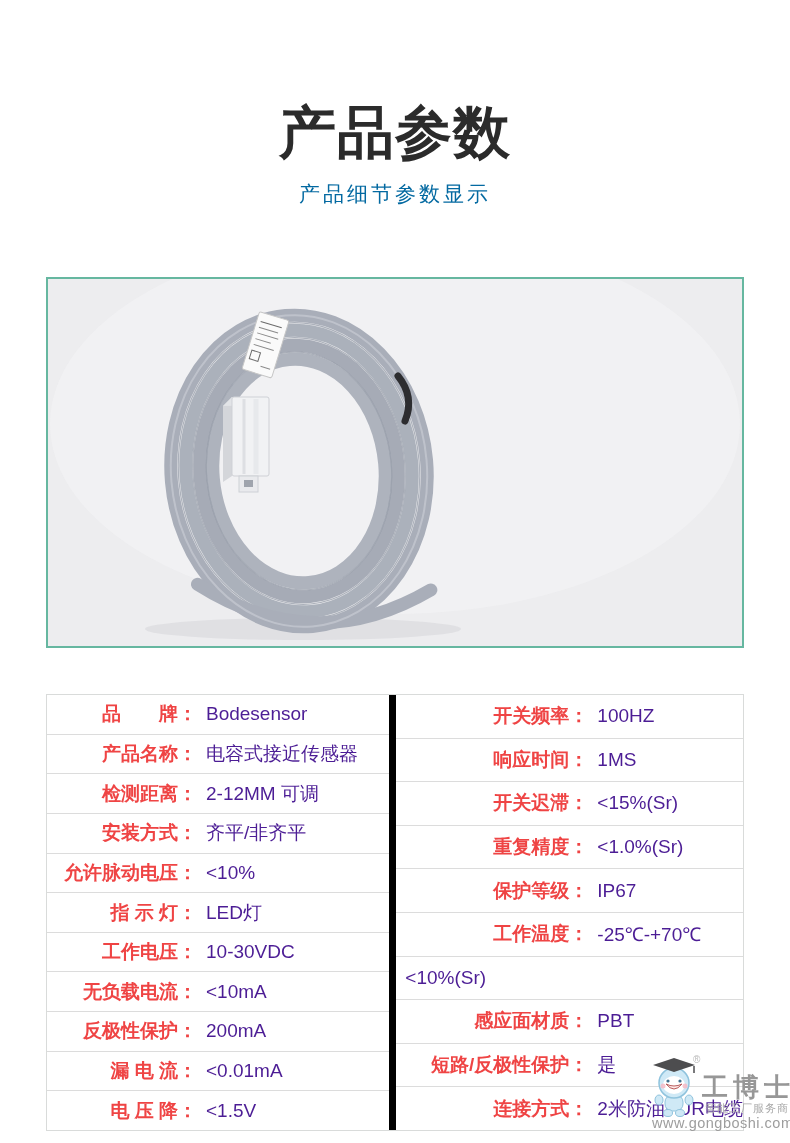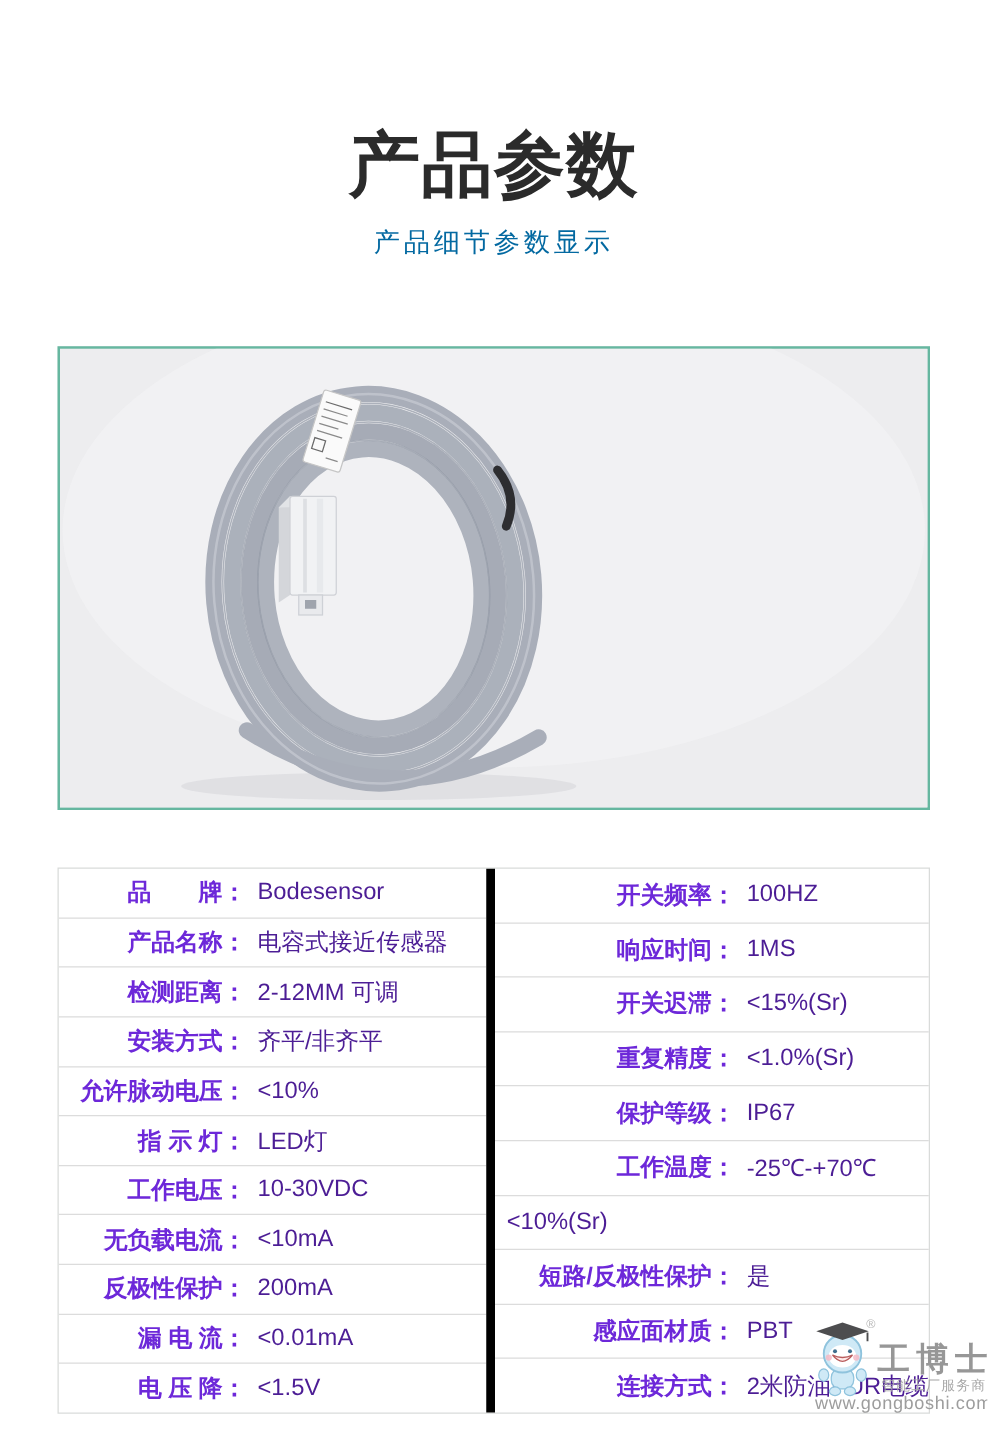--- a/index.html
+++ b/index.html
@@ -12,21 +12,21 @@
             font-size:21px;color:#0369a1;letter-spacing:3px;}
   .photo-box{position:absolute;left:46px;top:277px;width:698px;height:371px;
              border:2px solid #66b7a0;background:#ededef;box-sizing:border-box;}
   .photo-box svg{display:block;width:100%;height:100%;}
   .spec-table{position:absolute;left:46px;top:694px;width:698px;height:437px;
               border:1px solid #d9dbda;box-sizing:border-box;display:flex;background:#fff;}
   .half{width:50%;display:flex;flex-direction:column;}
   .half.right{border-left:7px solid #000000;}
   .row{flex:1;display:flex;align-items:center;border-top:1px solid #dcdcdc;font-size:19px;}
   .half .row:first-child{border-top:none;}
-  .lbl{display:inline-block;width:150px;text-align:right;font-weight:700;color:#6d28d9;white-space:pre;}
+  .lbl{display:inline-block;width:150px;text-align:right;font-weight:700;color:#ef4444;white-space:pre;}
   .half.right .lbl{width:192px;}
   .val{padding-left:9px;color:#4c1d95;white-space:pre;}
   .watermark{position:absolute;left:628px;top:1048px;width:162px;height:92px;}
   .wm-reg{position:absolute;left:65px;top:6px;font-size:10px;color:#b8b8b8;}
   .wm-brand{position:absolute;left:74px;top:22px;font-size:26px;font-weight:700;letter-spacing:5px;
             color:#979797;font-family:"DejaVu Serif",serif;white-space:nowrap;}
   .wm-tag{position:absolute;left:77px;top:53px;font-size:11px;letter-spacing:1px;color:#a8a8a8;white-space:nowrap;}
   .wm-url{position:absolute;left:24px;top:67px;font-size:14.5px;letter-spacing:0.5px;color:#9d9d9d;white-space:nowrap;}
   .wm-mascot{position:absolute;left:22px;top:8px;}
 </style>
@@ -148,26 +148,26 @@
           <span class="val">IP67</span>
         </div>
         <div class="row">
           <span class="lbl">工作温度：</span>
           <span class="val">-25℃-+70℃</span>
         </div>
         <div class="row">
           <span class="val">&lt;10%(Sr)</span>
         </div>
         <div class="row">
+          <span class="lbl">感应面材质：</span>
+          <span class="val">PBT</span>
+        </div>
+        <div class="row">
           <span class="lbl">短路/反极性保护：</span>
           <span class="val">是</span>
-        </div>
-        <div class="row">
-          <span class="lbl">感应面材质：</span>
-          <span class="val">PBT</span>
         </div>
         <div class="row">
           <span class="lbl">连接方式：</span>
           <span class="val">2米防油PUR电缆</span>
         </div>
       </div>
   </div>
 
   <div class="watermark">
     <svg class="wm-mascot" width="48" height="62" viewBox="0 0 48 62">

